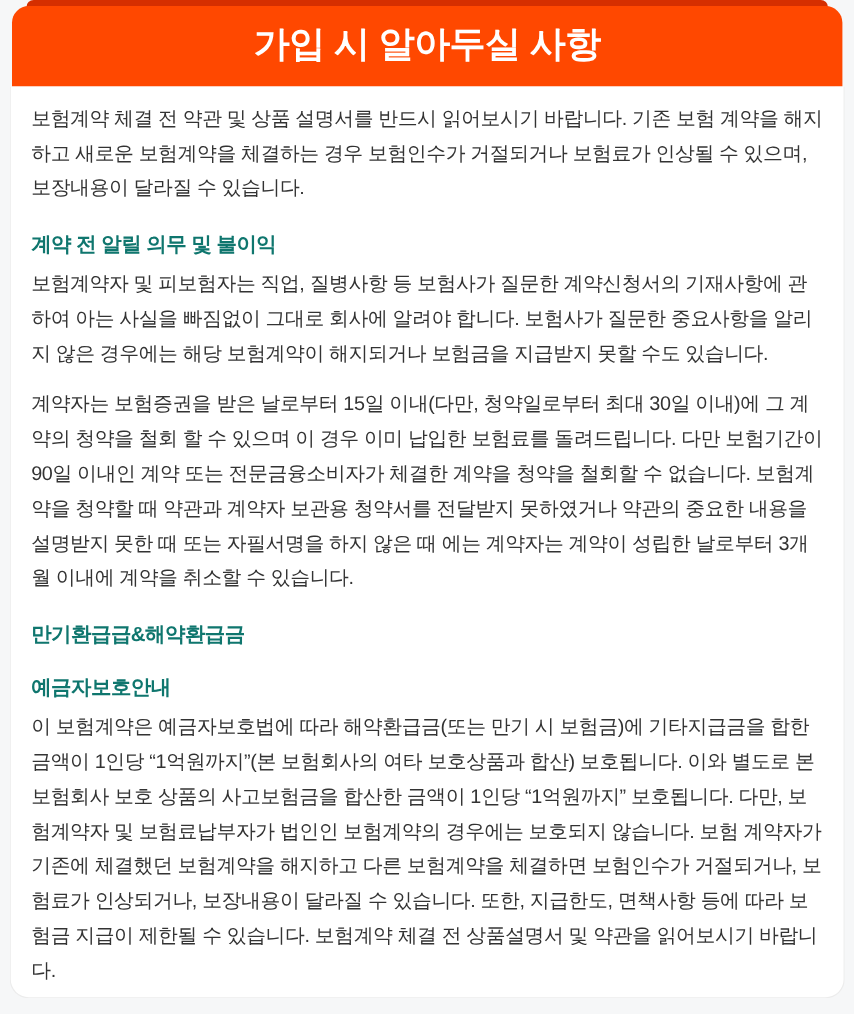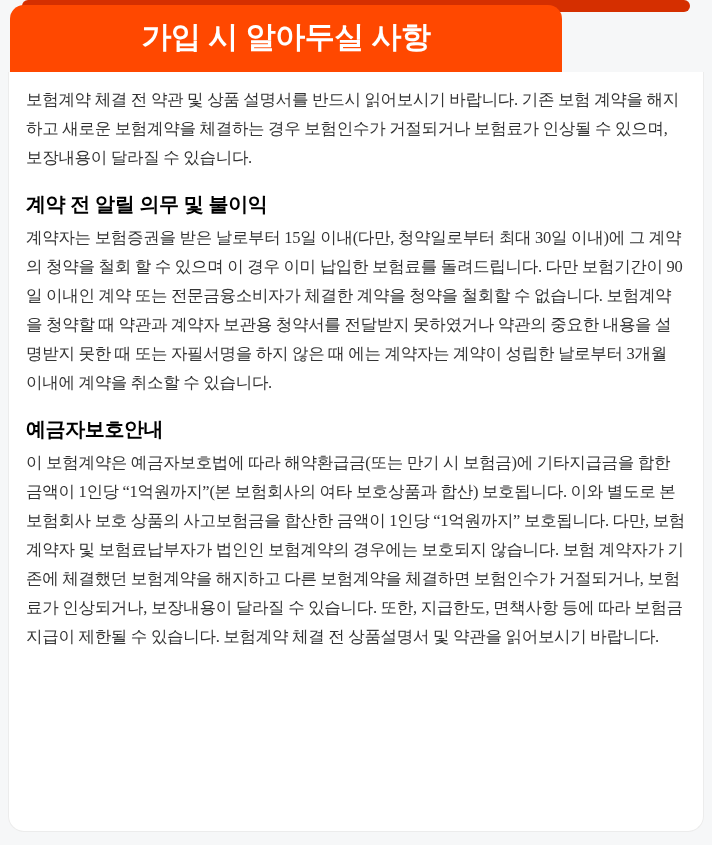--- a/index.html
+++ b/index.html
@@ -24,21 +24,21 @@
     left: 22px;
     width: 668px;
     height: 12px;
     background: #d52f00;
     border-radius: 7px;
   }
   .banner {
     position: absolute;
     top: 5px;
     left: 10px;
-    width: 552px;
+    width: 692px;
     height: 67px;
     background: #ff4800;
     border-radius: 14px 14px 0 0;
     display: flex;
     align-items: center;
     justify-content: center;
   }
   .banner-title {
     color: #ffffff;
     font-size: 30px;
@@ -59,49 +59,50 @@
     padding: 13px 17px 20px 17px;
     overflow: hidden;
   }
   .card p {
     font-size: 16.5px;
     line-height: 29px;
     letter-spacing: -0.3px;
     color: #333333;
     margin: 0 0 13px 0;
     word-break: normal;
-    font-family: Liberation Serif, serif;
   }
   .card h3 {
-    font-size: 20px;
+    font-size: 17px;
     line-height: 24px;
     font-weight: 800;
     letter-spacing: -0.4px;
-    color: #000000;
+    color: #0f766e;
     margin: 20px 0 7px 0;
   }
 </style>
 </head>
 <body>
 
 <div class="page">
 
   <div class="top-strip"></div>
 
   <div class="banner">
     <span class="banner-title">가입 시 알아두실 사항</span>
   </div>
 
   <div class="card">
 
     <p>보험계약 체결 전 약관 및 상품 설명서를 반드시 읽어보시기 바랍니다. 기존 보험 계약을 해지하고 새로운 보험계약을 체결하는 경우 보험인수가 거절되거나 보험료가 인상될 수 있으며, 보장내용이 달라질 수 있습니다.</p>
 
     <h3>계약 전 알릴 의무 및 불이익</h3>
+    <p>보험계약자 및 피보험자는 직업, 질병사항 등 보험사가 질문한 계약신청서의 기재사항에 관하여 아는 사실을 빠짐없이 그대로 회사에 알려야 합니다. 보험사가 질문한 중요사항을 알리지 않은 경우에는 해당 보험계약이 해지되거나 보험금을 지급받지 못할 수도 있습니다.</p>
 
     <p>계약자는 보험증권을 받은 날로부터 15일 이내(다만, 청약일로부터 최대 30일 이내)에 그 계약의 청약을 철회 할 수 있으며 이 경우 이미 납입한 보험료를 돌려드립니다. 다만 보험기간이 90일 이내인 계약 또는 전문금융소비자가 체결한 계약을 청약을 철회할 수 없습니다. 보험계약을 청약할 때 약관과 계약자 보관용 청약서를 전달받지 못하였거나 약관의 중요한 내용을 설명받지 못한 때 또는 자필서명을 하지 않은 때 에는 계약자는 계약이 성립한 날로부터 3개월 이내에 계약을 취소할 수 있습니다.</p>
 
+    <h3>만기환급급&amp;해약환급금</h3>
 
     <h3>예금자보호안내</h3>
     <p>이 보험계약은 예금자보호법에 따라 해약환급금(또는 만기 시 보험금)에 기타지급금을 합한 금액이 1인당 “1억원까지”(본 보험회사의 여타 보호상품과 합산) 보호됩니다. 이와 별도로 본 보험회사 보호 상품의 사고보험금을 합산한 금액이 1인당 “1억원까지” 보호됩니다. 다만, 보험계약자 및 보험료납부자가 법인인 보험계약의 경우에는 보호되지 않습니다. 보험 계약자가 기존에 체결했던 보험계약을 해지하고 다른 보험계약을 체결하면 보험인수가 거절되거나, 보험료가 인상되거나, 보장내용이 달라질 수 있습니다. 또한, 지급한도, 면책사항 등에 따라 보험금 지급이 제한될 수 있습니다. 보험계약 체결 전 상품설명서 및 약관을 읽어보시기 바랍니다.</p>
 
   </div>
 
 </div>
 
 </body></html>

